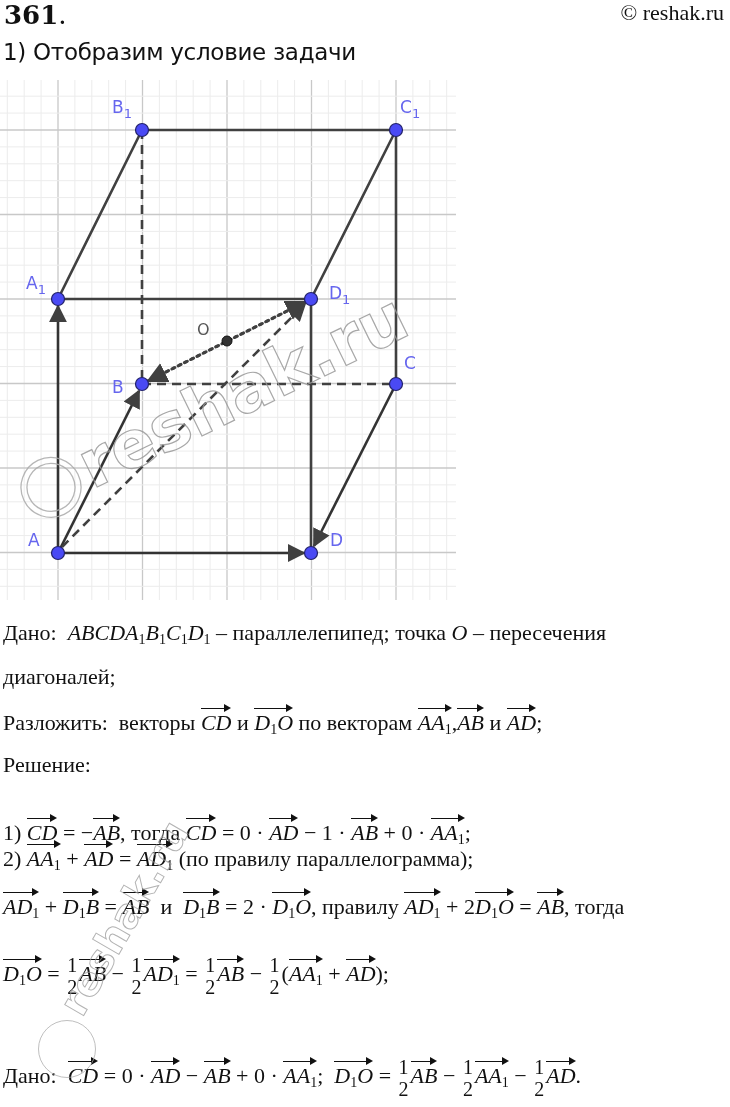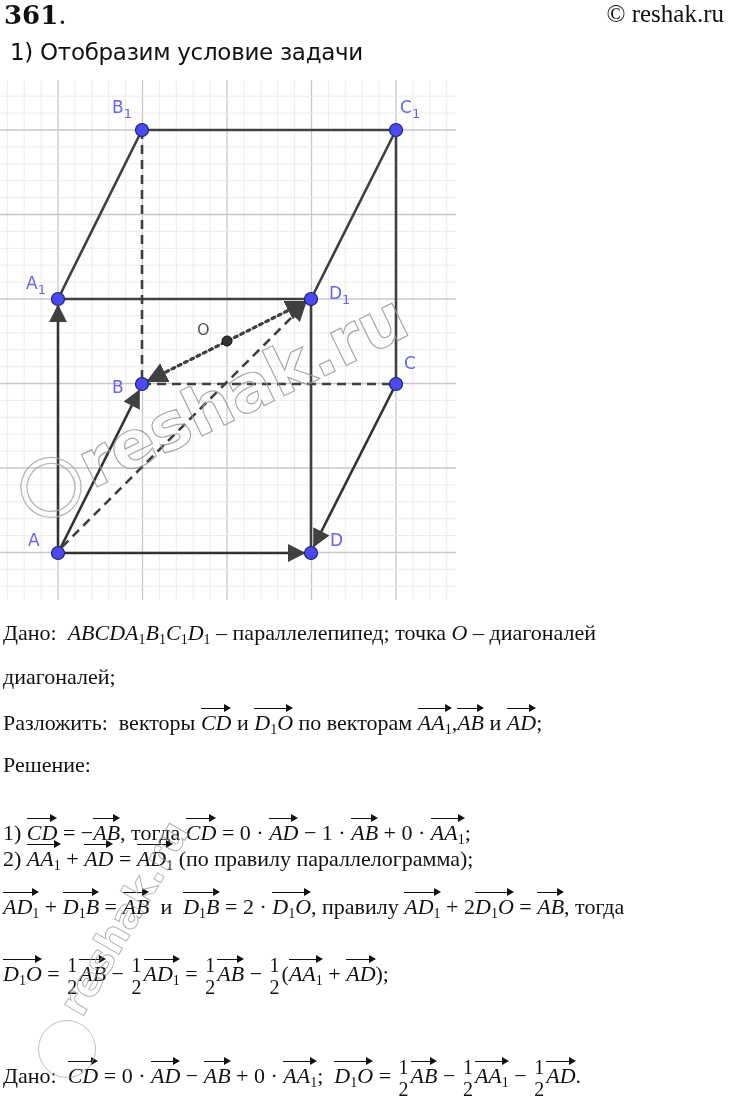--- a/index.html
+++ b/index.html
@@ -1,22 +1,22 @@
 <!DOCTYPE html>
 <html><head>
 <meta charset="utf-8">
 <style>
   html, body { margin: 0; padding: 0; background: #ffffff; }
   body { width: 730px; height: 1107px; position: relative; overflow: hidden;
          font-family: "Liberation Serif", "DejaVu Serif", serif; color: #111; }
   .abs { position: absolute; }
   .task-num { left: 4px; top: 0px; font-size: 26px; font-weight: bold; font-family: "DejaVu Serif", serif; text-align: right; }
   .task-num .dot { font-weight: normal; }
-  .copyright { right: 6px; top: 0px; font-size: 25px; font-family: "Liberation Serif", serif; }
-  .step-title { left: 10px; top: 39px; font-size: 23px; font-family: "DejaVu Sans", sans-serif; font-weight: normal; letter-spacing: -0.3px; }
+  .copyright { right: 6px; top: 0px; font-size: 22px; font-family: "Liberation Serif", serif; }
+  .step-title { left: 3px; top: 39px; font-size: 23px; font-family: "DejaVu Sans", sans-serif; font-weight: normal; letter-spacing: -0.3px; }
   svg.figure { position: absolute; left: 0; top: 80px; }
   .line { position: absolute; left: 3px; font-size: 22px; white-space: nowrap; font-family: "Liberation Serif", serif; }
   .m { font-style: italic; }
   .vec { position: relative; display: inline-block; font-style: italic; padding-top: 4px; text-align: right; }
   .vec::before { content: ""; position: absolute; left: 0; right: 2px; top: 2px; border-top: 1.4px solid #111; }
   .vec::after { content: ""; position: absolute; right: 0; top: -2px; width: 0; height: 0;
                 border-left: 7px solid #111; border-top: 4px solid transparent; border-bottom: 4px solid transparent; }
   sub { font-size: 14px; font-style: normal; vertical-align: -4px; }
   .frac { display: inline-block; vertical-align: middle; text-align: center; font-size: 20px; line-height: 22px; margin: 0 2px; }
   .frac .num { display: block; }
@@ -152,21 +152,21 @@
     <text x="26" y="209">A<tspan font-size="13" dy="5">1</tspan></text>
     <text x="112" y="33">B<tspan font-size="13" dy="5">1</tspan></text>
     <text x="400" y="33">C<tspan font-size="13" dy="5">1</tspan></text>
     <text x="329" y="219">D<tspan font-size="13" dy="5">1</tspan></text>
   </g>
   <text x="197" y="255" font-family="DejaVu Sans, sans-serif" font-size="16" fill="#555">O</text>
 </svg>
 
 <div class="line" style="top:620px;">
   <span>Дано:</span>&nbsp;
-  <span class="m">ABCDA<sub>1</sub>B<sub>1</sub>C<sub>1</sub>D<sub>1</sub></span><span> – параллелепипед;  точка </span><span class="m">O</span><span> – диагоналей</span>
+  <span class="m">ABCDA<sub>1</sub>B<sub>1</sub>C<sub>1</sub>D<sub>1</sub></span><span> – параллелепипед;  точка </span><span class="m">O</span><span> – пересечения</span>
 </div>
 <div class="line" style="top:664px;text-align:center;">диагоналей;</div>
 
 <div class="line" style="top:706px;">
   <span>Разложить:</span>&nbsp;
   <span>векторы</span>
   <span class="vec">CD</span>
   <span>и</span>
   <span class="vec">D<sub>1</sub>O</span>
   <span>по векторам</span>

